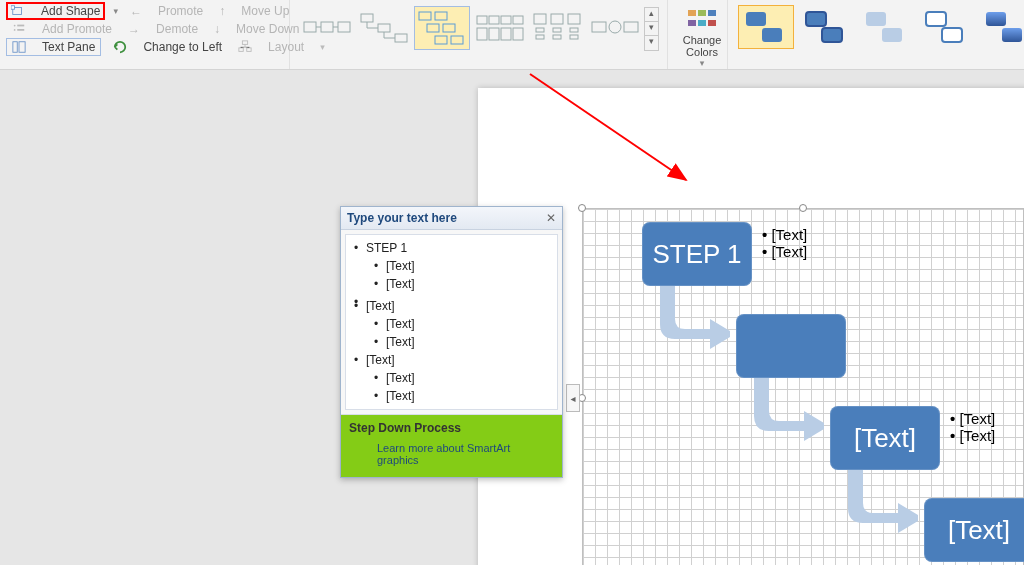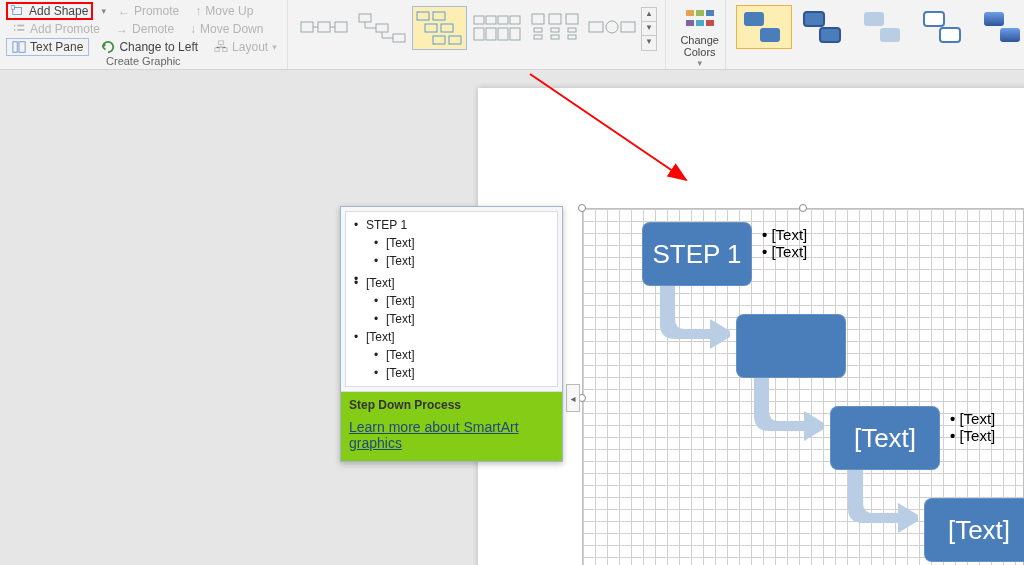--- a/index.html
+++ b/index.html
@@ -33,21 +33,21 @@
     bottom: 2px;
     left: 0; right: 0;
     text-align: center;
     color: #666;
     font-size: 11px;
   }
   .rb-row { display: flex; gap: 8px; align-items: center; height: 18px; }
   .rb-btn {
     display: flex;
     align-items: center;
-    gap: 4px;
+    gap: 16px;
     padding: 1px 4px;
     color: #444;
     cursor: default;
     white-space: nowrap;
     font-size: 12px;
     text-align: center;
   }
   .rb-btn.disabled { color: #b5b5b5; }
   .highlight-red {
     border: 2px solid #ff0000;
@@ -115,21 +115,21 @@
   .tp-body li { padding:2px 0 2px 18px; position:relative; color:#222; }
   .tp-body li::before { content:"•"; position:absolute; left:6px; color:#222; }
   .tp-body li.level2 { padding-left:38px; }
   .tp-body li.level2::before { left:26px; }
   .tp-footer {
     padding:6px 8px 10px 8px; border-top:1px solid #d8dee8;
     background:#84cc16;
   }
   .tp-footer .title { font-weight:bold; color:#333; margin-bottom:3px; }
   .tp-footer .desc { color:#555; font-size:11px; line-height:1.3; }
-  .tp-footer .link { color:#1f497d; text-decoration:underline; font-size:14px; margin-top:4px; display:inline-block; }
+  .tp-footer .link { color:#1f497d; font-size:11px; margin-top:4px; display:inline-block;margin-left:28px; }
 
   
   .smartart-container {
     position:absolute; top:138px; left:582px;
     width:442px; height:380px;
     z-index:3;
   }
   .sa-border {
     position:absolute; inset:0;
     border:1px solid #bfbfbf;
@@ -231,21 +231,20 @@
         <svg class="rb-icon" viewBox="0 0 16 16">
             <rect x="5" y="1" width="6" height="4" fill="none" stroke="#bbb"></rect>
             <rect x="1" y="9" width="5" height="4" fill="none" stroke="#bbb"></rect>
             <rect x="10" y="9" width="5" height="4" fill="none" stroke="#bbb"></rect>
             <path d="M8 5 v3 M8 8 h-5 v1 M8 8 h5 v1" stroke="#bbb"></path>
           </svg>
         <span>Layout</span>
         <span style="font-size:9px;color:#bbb">▾</span>
       </span>
     </div>
-    <div class="label">Create Graphic</div>
   </div>
 
   <div class="ribbon-group" style="width:378px">
     <div class="gallery">
       <div class="gallery-item">
         <svg width="50" height="36">
             <rect x="2" y="12" width="12" height="10" fill="none" stroke="#9aa"></rect>
             <rect x="19" y="12" width="12" height="10" fill="none" stroke="#9aa"></rect>
             <rect x="36" y="12" width="12" height="10" fill="none" stroke="#9aa"></rect>
             <path d="M14 17 h5 M31 17 h5" stroke="#9aa"></path>
@@ -405,20 +404,24 @@
       <div>[Text]</div>
       <div>[Text]</div>
     </div>
 
     <div class="sa-shape" style="top:290px;left:342px;width:110px;height:64px">
       <span>[Text]</span>
     </div>
   </div>
 
   <div class="text-pane">
+    <div class="tp-header">
+      <span>Type your text here</span>
+      <span class="close">✕</span>
+    </div>
     <div class="tp-body">
       <ul id="tp-list">
           <li>STEP 1</li>
           <li class="level2">[Text]</li>
           <li class="level2">[Text]</li>
           <li></li>
           <li>[Text]</li>
           <li class="level2">[Text]</li>
           <li class="level2">[Text]</li>
           <li>[Text]</li>

